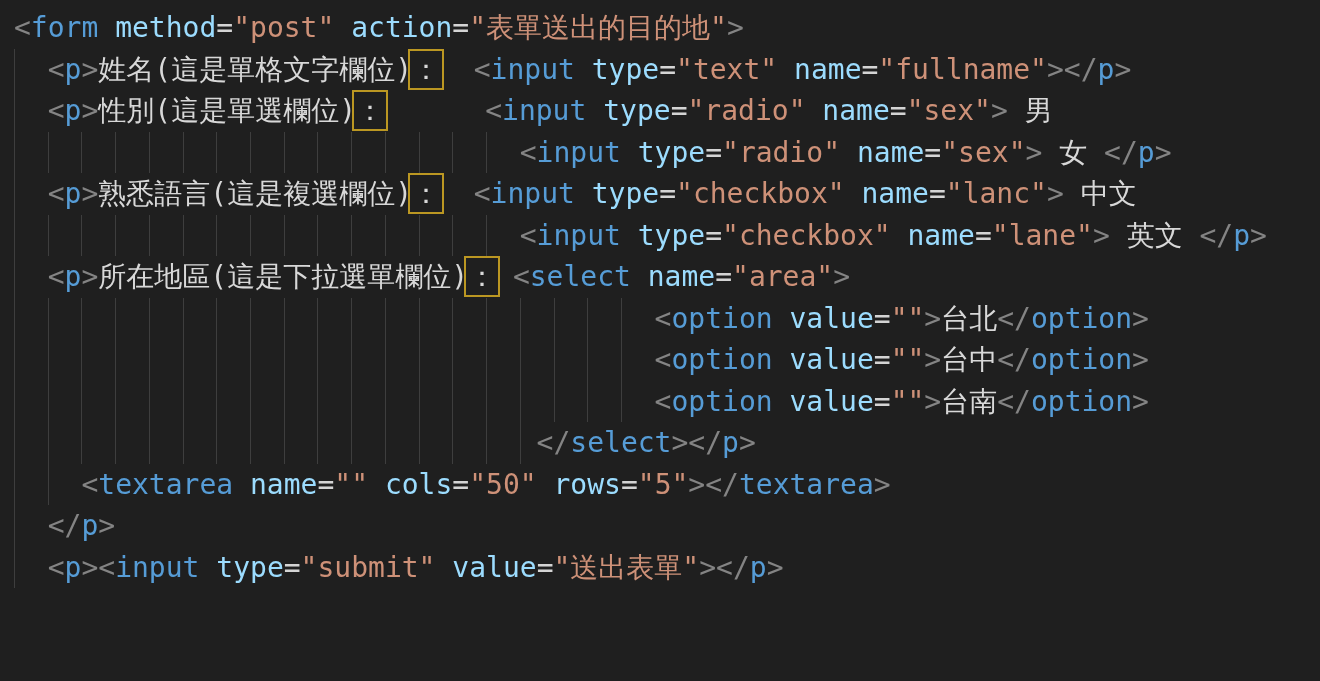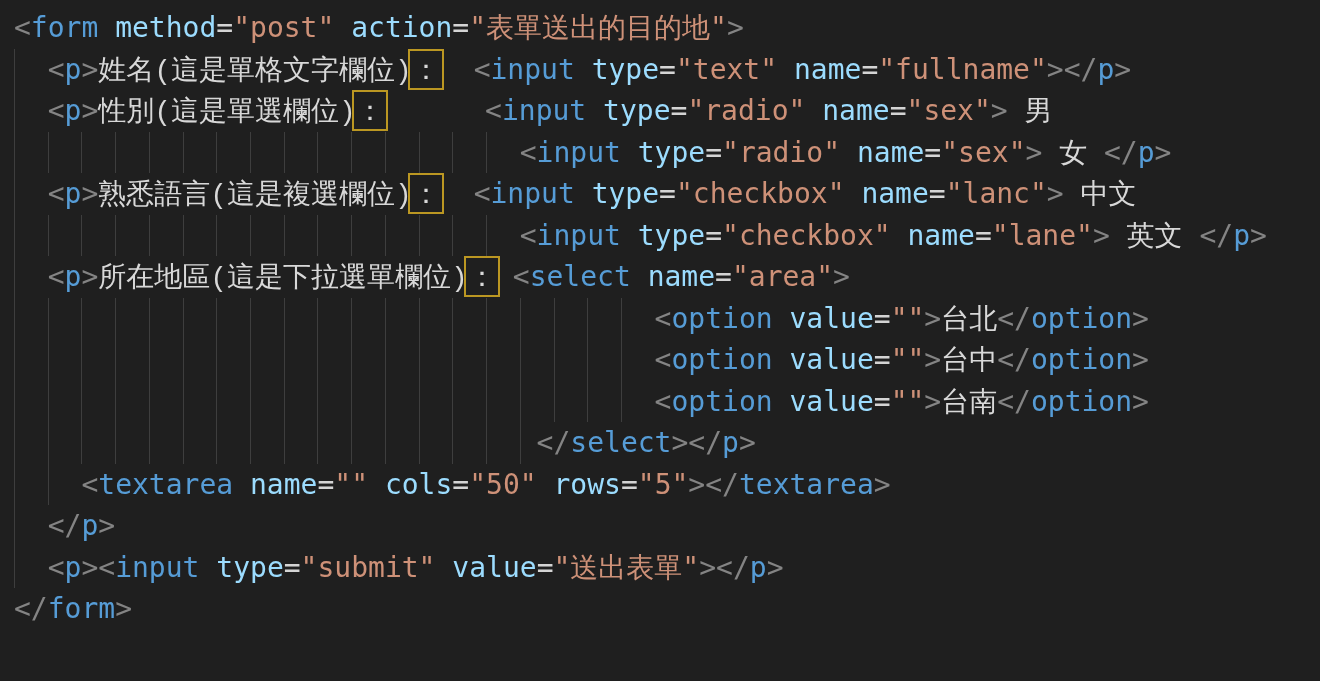--- a/index.html
+++ b/index.html
@@ -22,21 +22,21 @@
   }
   .guide{
     position:absolute;top:0;bottom:0;width:1px;
     background:#3e3e3e;
   }
   .tok-tag{color:#569cd6;}
   .tok-attr{color:#9cdcfe;}
   .tok-string{color:#ce9178;}
   .tok-bracket{color:#848484;}
   .tok-equals{color:#d4d4d4;}
-  .tok-text{color:#d8d8d8;font-family:Liberation Mono, monospace;}
+  .tok-text{color:#d8d8d8;}
   .tok-ws{color:#d8d8d8;}
   .tok-unichar{
     color:#d8d8d8;
     outline:2px solid #bb9722;
     outline-offset:2px;
   }
 </style>
 </head>
 <body>
 
@@ -48,14 +48,13 @@
     <div class="line"><span class="guide" style="left: 14px; background: rgb(62, 62, 62);"></span>  <span class="tok-bracket">&lt;</span><span class="tok-tag">p</span><span class="tok-bracket">&gt;</span><span class="tok-text">熟悉語言(這是複選欄位)</span><span class="tok-unichar">：</span><span class="tok-ws">  </span><span class="tok-bracket">&lt;</span><span class="tok-tag">input</span><span class="tok-ws"> </span><span class="tok-attr">type</span><span class="tok-equals">=</span><span class="tok-string">"checkbox"</span><span class="tok-ws"> </span><span class="tok-attr">name</span><span class="tok-equals">=</span><span class="tok-string">"lanc"</span><span class="tok-bracket">&gt;</span><span class="tok-text"> 中文</span></div>
     <div class="line"><span class="guide" style="left: 14px; background: rgb(62, 62, 62);"></span><span class="guide" style="left: 47.72px; background: rgb(62, 62, 62);"></span><span class="guide" style="left: 81.44px; background: rgb(62, 62, 62);"></span><span class="guide" style="left: 115.16px; background: rgb(62, 62, 62);"></span><span class="guide" style="left: 148.88px; background: rgb(62, 62, 62);"></span><span class="guide" style="left: 182.6px; background: rgb(62, 62, 62);"></span><span class="guide" style="left: 216.32px; background: rgb(62, 62, 62);"></span><span class="guide" style="left: 250.04px; background: rgb(62, 62, 62);"></span><span class="guide" style="left: 283.76px; background: rgb(62, 62, 62);"></span><span class="guide" style="left: 317.48px; background: rgb(62, 62, 62);"></span><span class="guide" style="left: 351.2px; background: rgb(62, 62, 62);"></span><span class="guide" style="left: 384.92px; background: rgb(62, 62, 62);"></span><span class="guide" style="left: 418.64px; background: rgb(62, 62, 62);"></span><span class="guide" style="left: 452.36px; background: rgb(62, 62, 62);"></span><span class="guide" style="left: 486.08px; background: rgb(62, 62, 62);"></span>                              <span class="tok-bracket">&lt;</span><span class="tok-tag">input</span><span class="tok-ws"> </span><span class="tok-attr">type</span><span class="tok-equals">=</span><span class="tok-string">"checkbox"</span><span class="tok-ws"> </span><span class="tok-attr">name</span><span class="tok-equals">=</span><span class="tok-string">"lane"</span><span class="tok-bracket">&gt;</span><span class="tok-text"> 英文 </span><span class="tok-bracket">&lt;/</span><span class="tok-tag">p</span><span class="tok-bracket">&gt;</span></div>
     <div class="line"><span class="guide" style="left: 14px; background: rgb(62, 62, 62);"></span>  <span class="tok-bracket">&lt;</span><span class="tok-tag">p</span><span class="tok-bracket">&gt;</span><span class="tok-text">所在地區(這是下拉選單欄位)</span><span class="tok-unichar">：</span><span class="tok-ws"> </span><span class="tok-bracket">&lt;</span><span class="tok-tag">select</span><span class="tok-ws"> </span><span class="tok-attr">name</span><span class="tok-equals">=</span><span class="tok-string">"area"</span><span class="tok-bracket">&gt;</span></div>
     <div class="line"><span class="guide" style="left: 14px; background: rgb(62, 62, 62);"></span><span class="guide" style="left: 47.72px; background: rgb(62, 62, 62);"></span><span class="guide" style="left: 81.44px; background: rgb(62, 62, 62);"></span><span class="guide" style="left: 115.16px; background: rgb(62, 62, 62);"></span><span class="guide" style="left: 148.88px; background: rgb(62, 62, 62);"></span><span class="guide" style="left: 182.6px; background: rgb(62, 62, 62);"></span><span class="guide" style="left: 216.32px; background: rgb(62, 62, 62);"></span><span class="guide" style="left: 250.04px; background: rgb(62, 62, 62);"></span><span class="guide" style="left: 283.76px; background: rgb(62, 62, 62);"></span><span class="guide" style="left: 317.48px; background: rgb(62, 62, 62);"></span><span class="guide" style="left: 351.2px; background: rgb(62, 62, 62);"></span><span class="guide" style="left: 384.92px; background: rgb(62, 62, 62);"></span><span class="guide" style="left: 418.64px; background: rgb(62, 62, 62);"></span><span class="guide" style="left: 452.36px; background: rgb(62, 62, 62);"></span><span class="guide" style="left: 486.08px; background: rgb(62, 62, 62);"></span><span class="guide" style="left: 519.8px; background: rgb(62, 62, 62);"></span><span class="guide" style="left: 553.52px; background: rgb(62, 62, 62);"></span><span class="guide" style="left: 587.24px; background: rgb(62, 62, 62);"></span><span class="guide" style="left: 620.96px; background: rgb(62, 62, 62);"></span>                                      <span class="tok-bracket">&lt;</span><span class="tok-tag">option</span><span class="tok-ws"> </span><span class="tok-attr">value</span><span class="tok-equals">=</span><span class="tok-string">""</span><span class="tok-bracket">&gt;</span><span class="tok-text">台北</span><span class="tok-bracket">&lt;/</span><span class="tok-tag">option</span><span class="tok-bracket">&gt;</span></div>
     <div class="line"><span class="guide" style="left: 14px; background: rgb(62, 62, 62);"></span><span class="guide" style="left: 47.72px; background: rgb(62, 62, 62);"></span><span class="guide" style="left: 81.44px; background: rgb(62, 62, 62);"></span><span class="guide" style="left: 115.16px; background: rgb(62, 62, 62);"></span><span class="guide" style="left: 148.88px; background: rgb(62, 62, 62);"></span><span class="guide" style="left: 182.6px; background: rgb(62, 62, 62);"></span><span class="guide" style="left: 216.32px; background: rgb(62, 62, 62);"></span><span class="guide" style="left: 250.04px; background: rgb(62, 62, 62);"></span><span class="guide" style="left: 283.76px; background: rgb(62, 62, 62);"></span><span class="guide" style="left: 317.48px; background: rgb(62, 62, 62);"></span><span class="guide" style="left: 351.2px; background: rgb(62, 62, 62);"></span><span class="guide" style="left: 384.92px; background: rgb(62, 62, 62);"></span><span class="guide" style="left: 418.64px; background: rgb(62, 62, 62);"></span><span class="guide" style="left: 452.36px; background: rgb(62, 62, 62);"></span><span class="guide" style="left: 486.08px; background: rgb(62, 62, 62);"></span><span class="guide" style="left: 519.8px; background: rgb(62, 62, 62);"></span><span class="guide" style="left: 553.52px; background: rgb(62, 62, 62);"></span><span class="guide" style="left: 587.24px; background: rgb(62, 62, 62);"></span><span class="guide" style="left: 620.96px; background: rgb(62, 62, 62);"></span>                                      <span class="tok-bracket">&lt;</span><span class="tok-tag">option</span><span class="tok-ws"> </span><span class="tok-attr">value</span><span class="tok-equals">=</span><span class="tok-string">""</span><span class="tok-bracket">&gt;</span><span class="tok-text">台中</span><span class="tok-bracket">&lt;/</span><span class="tok-tag">option</span><span class="tok-bracket">&gt;</span></div>
     <div class="line"><span class="guide" style="left: 14px; background: rgb(62, 62, 62);"></span><span class="guide" style="left: 47.72px; background: rgb(62, 62, 62);"></span><span class="guide" style="left: 81.44px; background: rgb(62, 62, 62);"></span><span class="guide" style="left: 115.16px; background: rgb(62, 62, 62);"></span><span class="guide" style="left: 148.88px; background: rgb(62, 62, 62);"></span><span class="guide" style="left: 182.6px; background: rgb(62, 62, 62);"></span><span class="guide" style="left: 216.32px; background: rgb(62, 62, 62);"></span><span class="guide" style="left: 250.04px; background: rgb(62, 62, 62);"></span><span class="guide" style="left: 283.76px; background: rgb(62, 62, 62);"></span><span class="guide" style="left: 317.48px; background: rgb(62, 62, 62);"></span><span class="guide" style="left: 351.2px; background: rgb(62, 62, 62);"></span><span class="guide" style="left: 384.92px; background: rgb(62, 62, 62);"></span><span class="guide" style="left: 418.64px; background: rgb(62, 62, 62);"></span><span class="guide" style="left: 452.36px; background: rgb(62, 62, 62);"></span><span class="guide" style="left: 486.08px; background: rgb(62, 62, 62);"></span><span class="guide" style="left: 519.8px; background: rgb(62, 62, 62);"></span><span class="guide" style="left: 553.52px; background: rgb(62, 62, 62);"></span><span class="guide" style="left: 587.24px; background: rgb(62, 62, 62);"></span><span class="guide" style="left: 620.96px; background: rgb(62, 62, 62);"></span>                                      <span class="tok-bracket">&lt;</span><span class="tok-tag">option</span><span class="tok-ws"> </span><span class="tok-attr">value</span><span class="tok-equals">=</span><span class="tok-string">""</span><span class="tok-bracket">&gt;</span><span class="tok-text">台南</span><span class="tok-bracket">&lt;/</span><span class="tok-tag">option</span><span class="tok-bracket">&gt;</span></div>
     <div class="line"><span class="guide" style="left: 14px; background: rgb(62, 62, 62);"></span><span class="guide" style="left: 47.72px; background: rgb(62, 62, 62);"></span><span class="guide" style="left: 81.44px; background: rgb(62, 62, 62);"></span><span class="guide" style="left: 115.16px; background: rgb(62, 62, 62);"></span><span class="guide" style="left: 148.88px; background: rgb(62, 62, 62);"></span><span class="guide" style="left: 182.6px; background: rgb(62, 62, 62);"></span><span class="guide" style="left: 216.32px; background: rgb(62, 62, 62);"></span><span class="guide" style="left: 250.04px; background: rgb(62, 62, 62);"></span><span class="guide" style="left: 283.76px; background: rgb(62, 62, 62);"></span><span class="guide" style="left: 317.48px; background: rgb(62, 62, 62);"></span><span class="guide" style="left: 351.2px; background: rgb(62, 62, 62);"></span><span class="guide" style="left: 384.92px; background: rgb(62, 62, 62);"></span><span class="guide" style="left: 418.64px; background: rgb(62, 62, 62);"></span><span class="guide" style="left: 452.36px; background: rgb(62, 62, 62);"></span><span class="guide" style="left: 486.08px; background: rgb(62, 62, 62);"></span><span class="guide" style="left: 519.8px; background: rgb(62, 62, 62);"></span>                               <span class="tok-bracket">&lt;/</span><span class="tok-tag">select</span><span class="tok-bracket">&gt;</span><span class="tok-bracket">&lt;/</span><span class="tok-tag">p</span><span class="tok-bracket">&gt;</span></div>
     <div class="line"><span class="guide" style="left: 14px; background: rgb(62, 62, 62);"></span><span class="guide" style="left: 47.72px; background: rgb(62, 62, 62);"></span>    <span class="tok-bracket">&lt;</span><span class="tok-tag">textarea</span><span class="tok-ws"> </span><span class="tok-attr">name</span><span class="tok-equals">=</span><span class="tok-string">""</span><span class="tok-ws"> </span><span class="tok-attr">cols</span><span class="tok-equals">=</span><span class="tok-string">"50"</span><span class="tok-ws"> </span><span class="tok-attr">rows</span><span class="tok-equals">=</span><span class="tok-string">"5"</span><span class="tok-bracket">&gt;</span><span class="tok-bracket">&lt;/</span><span class="tok-tag">textarea</span><span class="tok-bracket">&gt;</span></div>
     <div class="line"><span class="guide" style="left: 14px; background: rgb(62, 62, 62);"></span>  <span class="tok-bracket">&lt;/</span><span class="tok-tag">p</span><span class="tok-bracket">&gt;</span></div>
     <div class="line"><span class="guide" style="left: 14px; background: rgb(62, 62, 62);"></span>  <span class="tok-bracket">&lt;</span><span class="tok-tag">p</span><span class="tok-bracket">&gt;</span><span class="tok-bracket">&lt;</span><span class="tok-tag">input</span><span class="tok-ws"> </span><span class="tok-attr">type</span><span class="tok-equals">=</span><span class="tok-string">"submit"</span><span class="tok-ws"> </span><span class="tok-attr">value</span><span class="tok-equals">=</span><span class="tok-string">"送出表單"</span><span class="tok-bracket">&gt;</span><span class="tok-bracket">&lt;/</span><span class="tok-tag">p</span><span class="tok-bracket">&gt;</span></div>
-    <div class="line"><span class="tok-bracket">&lt;/</span><span class="tok-tag">form</span><span class="tok-bracket">&gt;</span></div>
   </div>
 
 </body></html>

